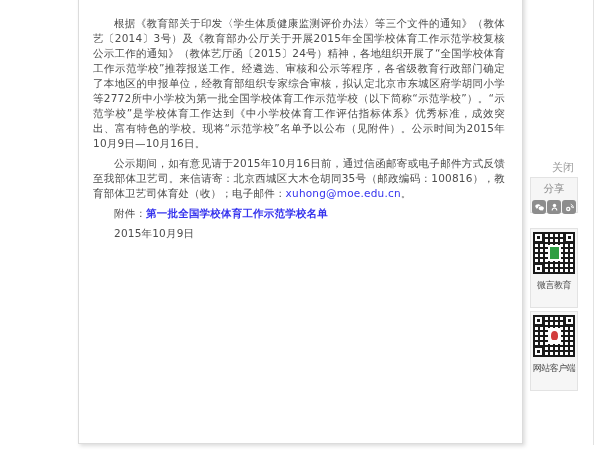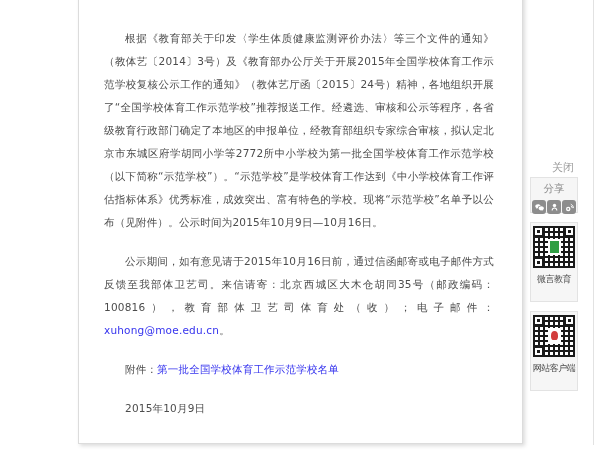--- a/index.html
+++ b/index.html
@@ -9,47 +9,47 @@
     font-family:"DejaVu Sans","Liberation Sans",sans-serif;
   }
   
   .content-box{
     position:absolute;left:78px;top:-12px;width:445px;height:456px;
     box-sizing:border-box;background:#fff;border:1px solid #dcdcdc;
     box-shadow:2px 2px 4px rgba(0,0,0,.14);
     padding:22px 12px 0 9px;
   }
   .content-box p{
-    margin:16px;font-size:10.5px;line-height:23px;color:#4c4c4c;
+    margin:5px;font-size:10.5px;line-height:15px;color:#4c4c4c;
     text-indent:2em;text-align:justify;letter-spacing:.2px;
   }
   .para2{margin-top:15px;}
   .attachment{margin-top:22px;}
   .link{color:#3533ee;text-decoration:none;cursor:pointer;}
-  .attachment .link{font-weight:normal;}
+  .attachment .link{font-weight:bold;}
   .sig{margin-top:24px;text-align:right;padding-right:42px;text-indent:0;}
   .date-line{margin-top:32px;text-align:right;padding-right:40px;text-indent:0;}
   
   .close-link{
     position:absolute;left:552px;top:160px;font-size:11px;color:#9a9a9a;
     cursor:pointer;
   }
   .side-panel{
     position:absolute;left:530px;width:48px;box-sizing:border-box;
     background:#f6f6f6;border:1px solid #e3e3e3;text-align:center;
   }
   .share-box{top:177px;height:36px;}
   .share-label{font-size:10.5px;color:#8a8a8a;padding-top:4px;}
   .share-icons{display:flex;justify-content:center;gap:1px;margin-top:4px;}
   .sicon{
     width:14px;height:14px;background:#8d8d8d;border-radius:3px;
     display:inline-flex;align-items:center;justify-content:center;cursor:pointer;
   }
   .sicon svg{display:block;}
-  .qr-box-1{top:222px;height:80px;}
+  .qr-box-1{top:228px;height:80px;}
   .qr-box-2{top:311px;height:80px;}
   .qr{
     position:relative;width:42px;height:42px;margin:3px auto 0;background:#fff;
     background-image:
       repeating-linear-gradient(90deg,#1a1a1a 0 2px,transparent 2px 5px),
       repeating-linear-gradient(0deg,#1a1a1a 0 2px,#fff 2px 5px);
   }
   .finder{
     position:absolute;width:11px;height:11px;box-sizing:border-box;
     border:2px solid #1a1a1a;background:#fff;

